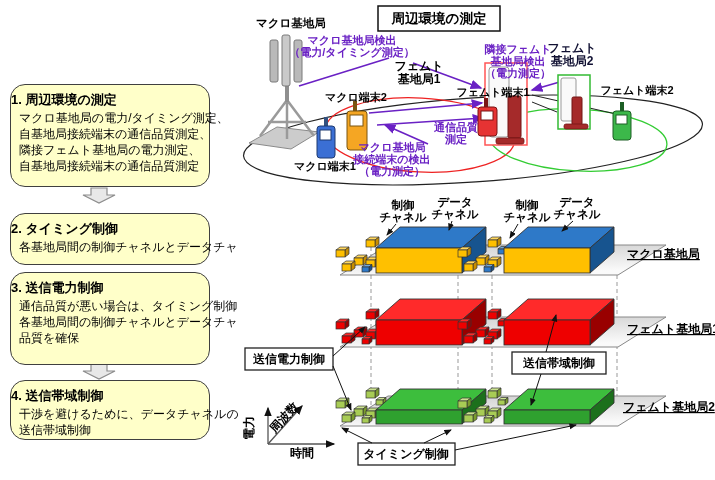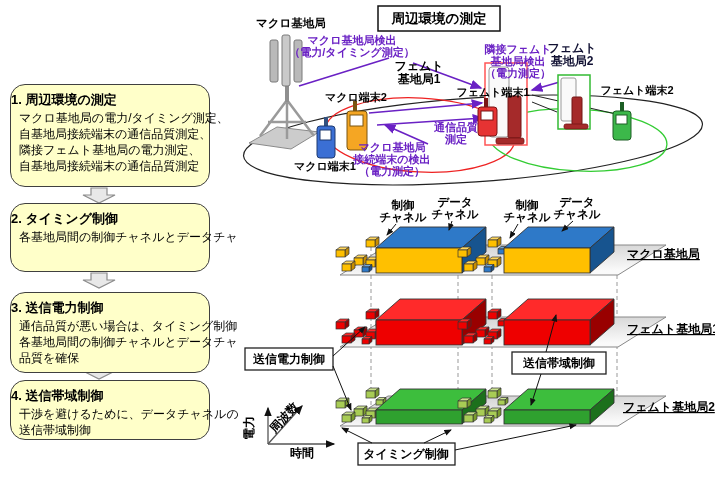--- a/index.html
+++ b/index.html
@@ -435,25 +435,25 @@
 </svg>
 
   <div>
     <div class="fbox" style="top:84px;height:103px">
       <div class="ftitle">1. 周辺環境の測定</div>
       <div class="fline">マクロ基地局の電力/タイミング測定、</div>
       <div class="fline">自基地局接続端末の通信品質測定、</div>
       <div class="fline">隣接フェムト基地局の電力測定、</div>
       <div class="fline">自基地局接続端末の通信品質測定</div>
     </div>
-    <div class="fbox" style="top:203px;height:69px">
+    <div class="fbox" style="top:213px;height:52px">
       <div class="ftitle">2. タイミング制御</div>
       <div class="fline">各基地局間の制御チャネルとデータチャ</div>
     </div>
-    <div class="fbox" style="top:292px;height:81px">
+    <div class="fbox" style="top:272px;height:93px">
       <div class="ftitle">3. 送信電力制御</div>
       <div class="fline">通信品質が悪い場合は、タイミング制御</div>
       <div class="fline">各基地局間の制御チャネルとデータチャ</div>
       <div class="fline">品質を確保</div>
     </div>
     <div class="fbox" style="top:380px;height:60px">
       <div class="ftitle">4. 送信帯域制御</div>
       <div class="fline">干渉を避けるために、データチャネルの</div>
       <div class="fline">送信帯域制御</div>
     </div>

